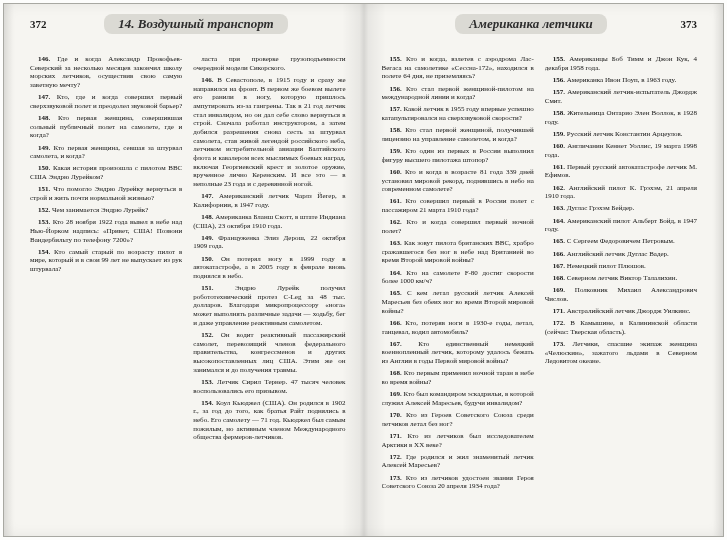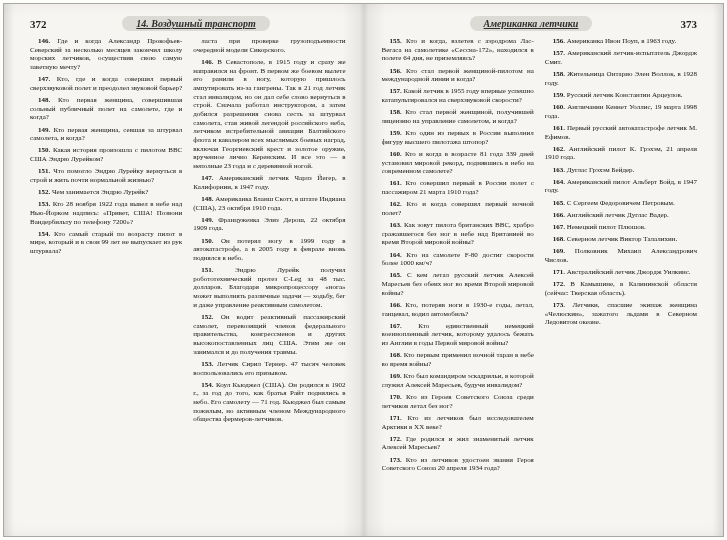--- a/index.html
+++ b/index.html
@@ -18,25 +18,25 @@
   .page.right{padding:11px 26px 8px 18px;}
   .gutter-shadow{
     position:absolute;left:50%;top:0;bottom:0;width:44px;
     transform:translateX(-50%);pointer-events:none;
     background:linear-gradient(to right,rgba(0,0,0,0) 0%,rgba(0,0,0,0.06) 40%,rgba(0,0,0,0.13) 50%,rgba(0,0,0,0.06) 60%,rgba(0,0,0,0) 100%);
   }
   .edge-shadow-l{position:absolute;left:0;top:0;bottom:0;width:10px;pointer-events:none;
     background:linear-gradient(to right,rgba(0,0,0,0.08),rgba(0,0,0,0));}
   .edge-shadow-r{position:absolute;right:0;top:0;bottom:0;width:10px;pointer-events:none;
     background:linear-gradient(to left,rgba(0,0,0,0.08),rgba(0,0,0,0));}
-  .page-header{display:flex;align-items:center;height:17px;margin-bottom:5px;}
+  .page-header{display:flex;align-items:center;height:17px;margin-bottom:23px;}
   .folio{font-size:11px;font-weight:bold;color:#1d1d1d;}
   .running-title{
-    font-size:10px;font-style:italic;font-weight:bold;color:#2e2e2e;
-    background:#dbdad4;border-radius:8px;padding:2px 14px;white-space:nowrap;text-decoration:underline;
+    font-size:13px;font-style:italic;font-weight:bold;color:#2e2e2e;
+    background:#dbdad4;border-radius:8px;padding:2px 14px;white-space:nowrap;
   }
   .running-title.center{margin:0 auto;}
   .cols{display:flex;gap:11px;height:486px;overflow:hidden;}
   .col{flex:1;font-size:7px;line-height:1.24;text-align:justify;color:#141414;overflow:hidden;}
   .item{margin:0 0 3.5px 0;text-indent:8px;}
   .item .num{font-weight:bold;}
 </style>
 </head>
 <body>
 
@@ -96,20 +96,21 @@
             <p class="item"><span class="num">166. </span><span>Кто, потеряв ноги в 1930-е годы, летал, танцевал, водил автомобиль?</span></p>
             <p class="item"><span class="num">167. </span><span>Кто единственный немецкий военнопленный летчик, которому удалось бежать из Англии в годы Первой мировой войны?</span></p>
             <p class="item"><span class="num">168. </span><span>Кто первым применил ночной таран в небе во время войны?</span></p>
             <p class="item"><span class="num">169. </span><span>Кто был командиром эскадрильи, в которой служил Алексей Маресьев, будучи инвалидом?</span></p>
             <p class="item"><span class="num">170. </span><span>Кто из Героев Советского Союза среди летчиков летал без ног?</span></p>
             <p class="item"><span class="num">171. </span><span>Кто из летчиков был исследователем Арктики в XX веке?</span></p>
             <p class="item"><span class="num">172. </span><span>Где родился и жил знаменитый летчик Алексей Маресьев?</span></p>
             <p class="item"><span class="num">173. </span><span>Кто из летчиков удостоен звания Героя Советского Союза 20 апреля 1934 года?</span></p>
           </div>
         <div class="col">
+            <p class="item"><span class="num">155. </span><span>Американцы Боб Тимм и Джон Кук, 4 декабря 1958 года.</span></p>
             <p class="item"><span class="num">156. </span><span>Американка Ивон Поуп, в 1963 году.</span></p>
             <p class="item"><span class="num">157. </span><span>Американский летчик-испытатель Джордж Смит.</span></p>
             <p class="item"><span class="num">158. </span><span>Жительница Онтарио Элен Воллок, в 1928 году.</span></p>
             <p class="item"><span class="num">159. </span><span>Русский летчик Константин Арцеулов.</span></p>
             <p class="item"><span class="num">160. </span><span>Англичанин Кеннет Уоллис, 19 марта 1998 года.</span></p>
             <p class="item"><span class="num">161. </span><span>Первый русский автокатастрофе летчик М. Ефимов.</span></p>
             <p class="item"><span class="num">162. </span><span>Английский пилот К. Грэхэм, 21 апреля 1910 года.</span></p>
             <p class="item"><span class="num">163. </span><span>Дуглас Грэхэм Бейдер.</span></p>
             <p class="item"><span class="num">164. </span><span>Американский пилот Альберт Бойд, в 1947 году.</span></p>
             <p class="item"><span class="num">165. </span><span>С Сергеем Федоровичем Петровым.</span></p>

